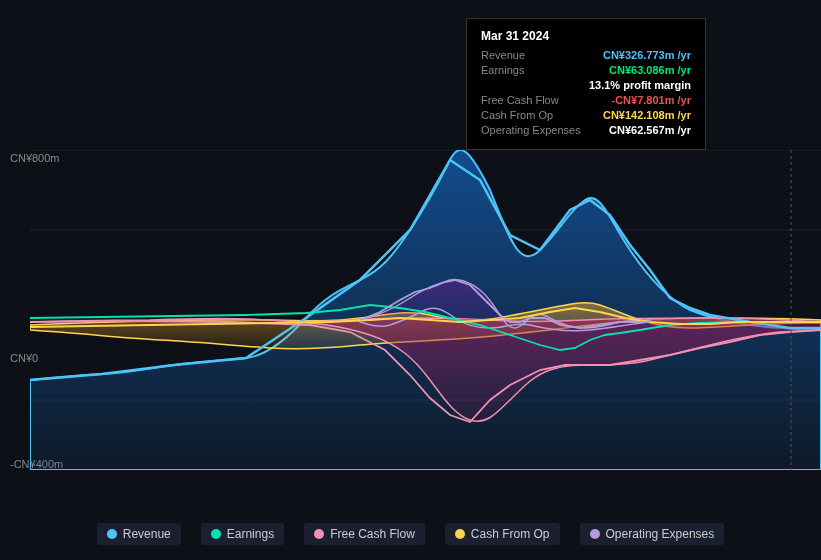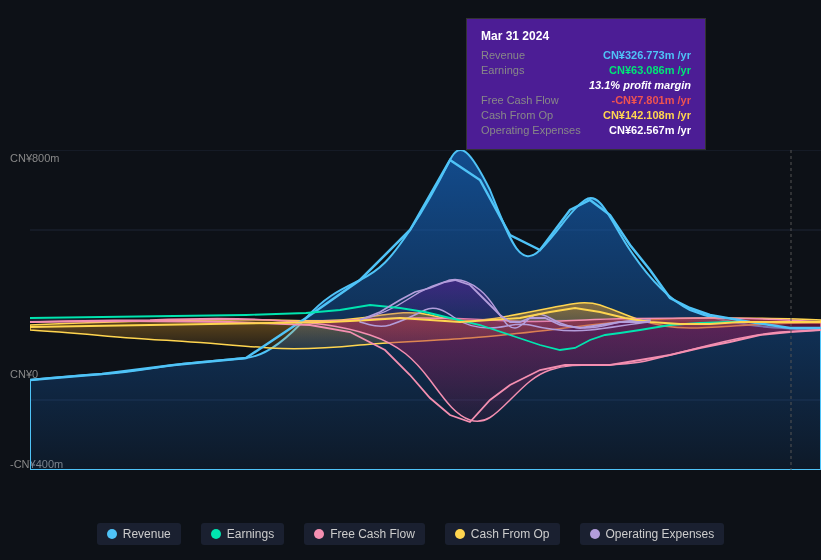--- a/index.html
+++ b/index.html
@@ -14,21 +14,21 @@
     .chart-container {
       width: 821px;
       height: 560px;
       position: relative;
       background: #0d1117;
     }
     .tooltip-box {
       position: absolute;
       top: 18px;
       left: 466px;
-      background: #4c1d95;
+      background: #000000;
       border: 1px solid #333;
       padding: 10px 14px;
       z-index: 10;
       min-width: 240px;
     }
     .tooltip-date {
       color: #ffffff;
       font-size: 12px;
       font-weight: bold;
       margin-bottom: 6px;
@@ -49,33 +49,32 @@
     }
     .tooltip-value.blue { color: #4fc3f7; }
     .tooltip-value.green { color: #00e676; }
     .tooltip-value.red { color: #ef5350; text-align: center; }
     .tooltip-value.gold { color: #ffd54f; }
     .tooltip-value.white { color: #ffffff; }
     .profit-margin {
       color: #ffffff;
       font-size: 11px;
       margin-left: 4px;
-      font-style: italic;
     }
     .y-axis-label {
       position: absolute;
       color: #888;
       font-size: 11px;
     }
     .y-label-top {
       top: 152px;
       left: 10px;
     }
     .y-label-mid {
-      top: 368px;
+      top: 352px;
       left: 10px;
     }
     .y-label-bot {
       top: 458px;
       left: 10px;
     }
     .x-axis-labels {
       position: absolute;
       bottom: 48px;
       left: 0;

